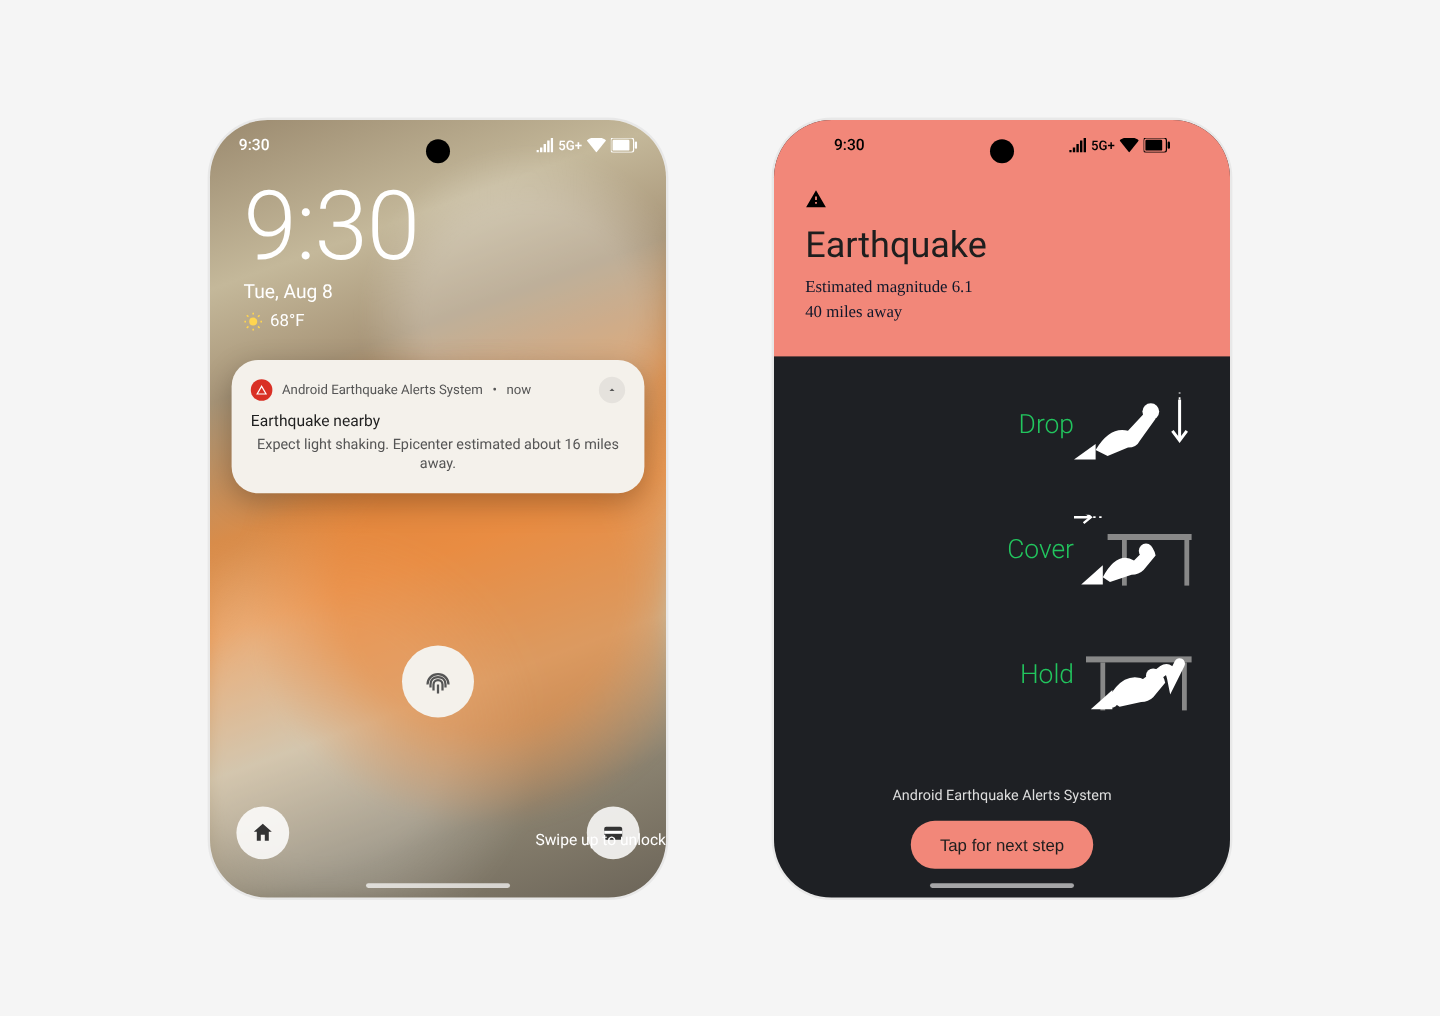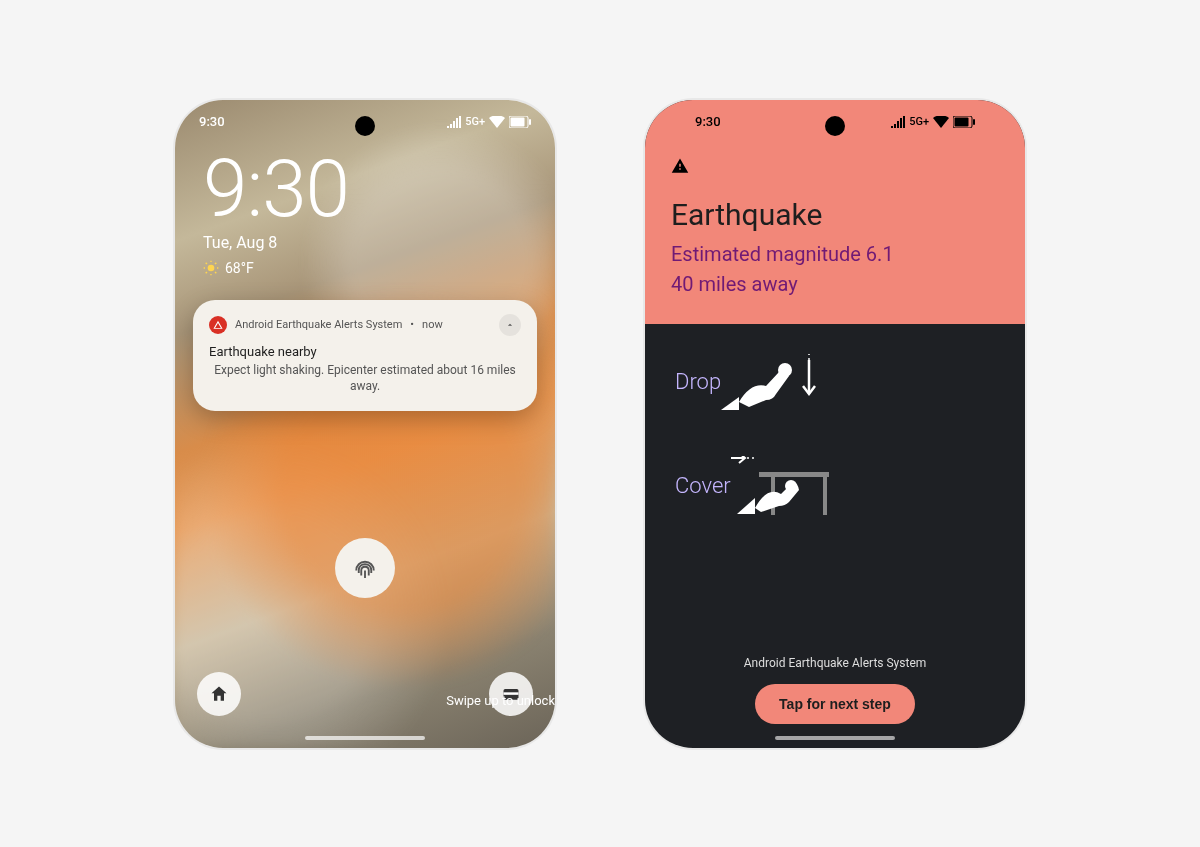--- a/index.html
+++ b/index.html
@@ -53,21 +53,21 @@
     display: flex;
     justify-content: space-between;
     align-items: center;
     padding: 14px 24px 0;
     font-size: 13px;
     font-weight: 500;
   }
   .phone-left .status-bar { color: #fff; }
   .phone-right .status-bar { color: #000; }
 
-  .status-right { display: flex; align-items: flex-end; gap: 4px; }
+  .status-right { display: flex; align-items: flex-start; gap: 4px; }
   .status-right svg { display:block; }
 
   .camera-cutout {
     position: absolute;
     top: 16px;
     left: 50%;
     transform: translateX(-50%);
     width: 20px; height: 20px;
     background: #000;
     border-radius: 50%;
@@ -195,42 +195,43 @@
   }
   .alert-header {
     background: #f28779;
     padding: 0 26px 26px;
     color: #1e1e1e;
   }
   .alert-warn-row { margin-top: 28px; }
   .alert-title {
     font-size: 30px;
     font-weight: 400;
-    margin-top: 18px;
+    margin-top: 8px;
     color: #1e1e1e;
   }
   .alert-sub {
-    font-size: 20px;
+    font-size: 14px;
     margin-top: 8px;
-    color: #701a75;
+    color: #0f172a;
     line-height: 1.4;
+    font-family: Liberation Serif, serif;
   }
 
   .instructions {
     flex:1;
     padding: 28px 30px 0;
     display:flex;
     flex-direction:column;
     gap: 44px;
   }
   .instr-row {
     display:flex;
     align-items:center;
-    justify-content:flex-start;
-    color:#c4b5fd;
+    justify-content:flex-end;
+    color:#22c55e;
   }
   .instr-label {
     font-size: 22px;
     font-weight: 300;
   }
   .pictogram {
     width: 100px;
     height: 60px;
     position:relative;
   }
@@ -246,21 +247,21 @@
     margin-bottom: 14px;
   }
   .next-btn {
     display:inline-block;
     background: #f28779;
     color: #1e1e1e;
     border: none;
     border-radius: 24px;
     padding: 12px 24px;
     font-size: 14px;
-    font-weight: 700;
+    font-weight: 400;
     cursor: pointer;
     text-align: center;
   }
 </style>
 </head>
 <body>
 
 <div class="phone phone-left">
   <div class="camera-cutout"></div>
 
@@ -416,20 +417,34 @@
           <rect x="28" y="16" width="70" height="5" fill="#888"></rect>
           <rect x="40" y="21" width="4" height="38" fill="#888"></rect>
           <rect x="92" y="21" width="4" height="38" fill="#888"></rect>
           <polygon points="6,58 24,42 24,58" fill="#fff"></polygon>
           <path d="M24 52 Q36 30 50 38 L60 28 Q66 24 68 34 L58 46 Q54 50 48 50 L30 56" fill="#fff"></path>
           <circle cx="60" cy="30" r="6" fill="#fff"></circle>
         </svg>
       </div>
     </div>
 
+    <div class="instr-row">
+      <span class="instr-label">Hold</span>
+      <div class="pictogram">
+        <svg viewBox="0 0 100 60" width="100" height="60">
+          <rect x="10" y="14" width="88" height="5" fill="#888"></rect>
+          <rect x="22" y="19" width="4" height="40" fill="#888"></rect>
+          <rect x="90" y="19" width="4" height="40" fill="#888"></rect>
+          <polygon points="14,58 32,42 32,58" fill="#fff"></polygon>
+          <path d="M32 52 Q44 30 58 38 L74 26 Q80 22 82 32 L88 20" fill="none" stroke="#fff" stroke-width="9" stroke-linecap="round"></path>
+          <path d="M32 52 Q44 30 58 38 L68 30 Q74 26 76 36 L66 48 Q62 52 56 52 L38 56" fill="#fff"></path>
+          <circle cx="66" cy="30" r="6" fill="#fff"></circle>
+        </svg>
+      </div>
+    </div>
   </div>
 
   <div class="footer-area">
     <div class="footer-label">Android Earthquake Alerts System</div>
     <button class="next-btn">Tap for next step</button>
   </div>
 
   <div class="gesture-bar"></div>
 </div>
 

